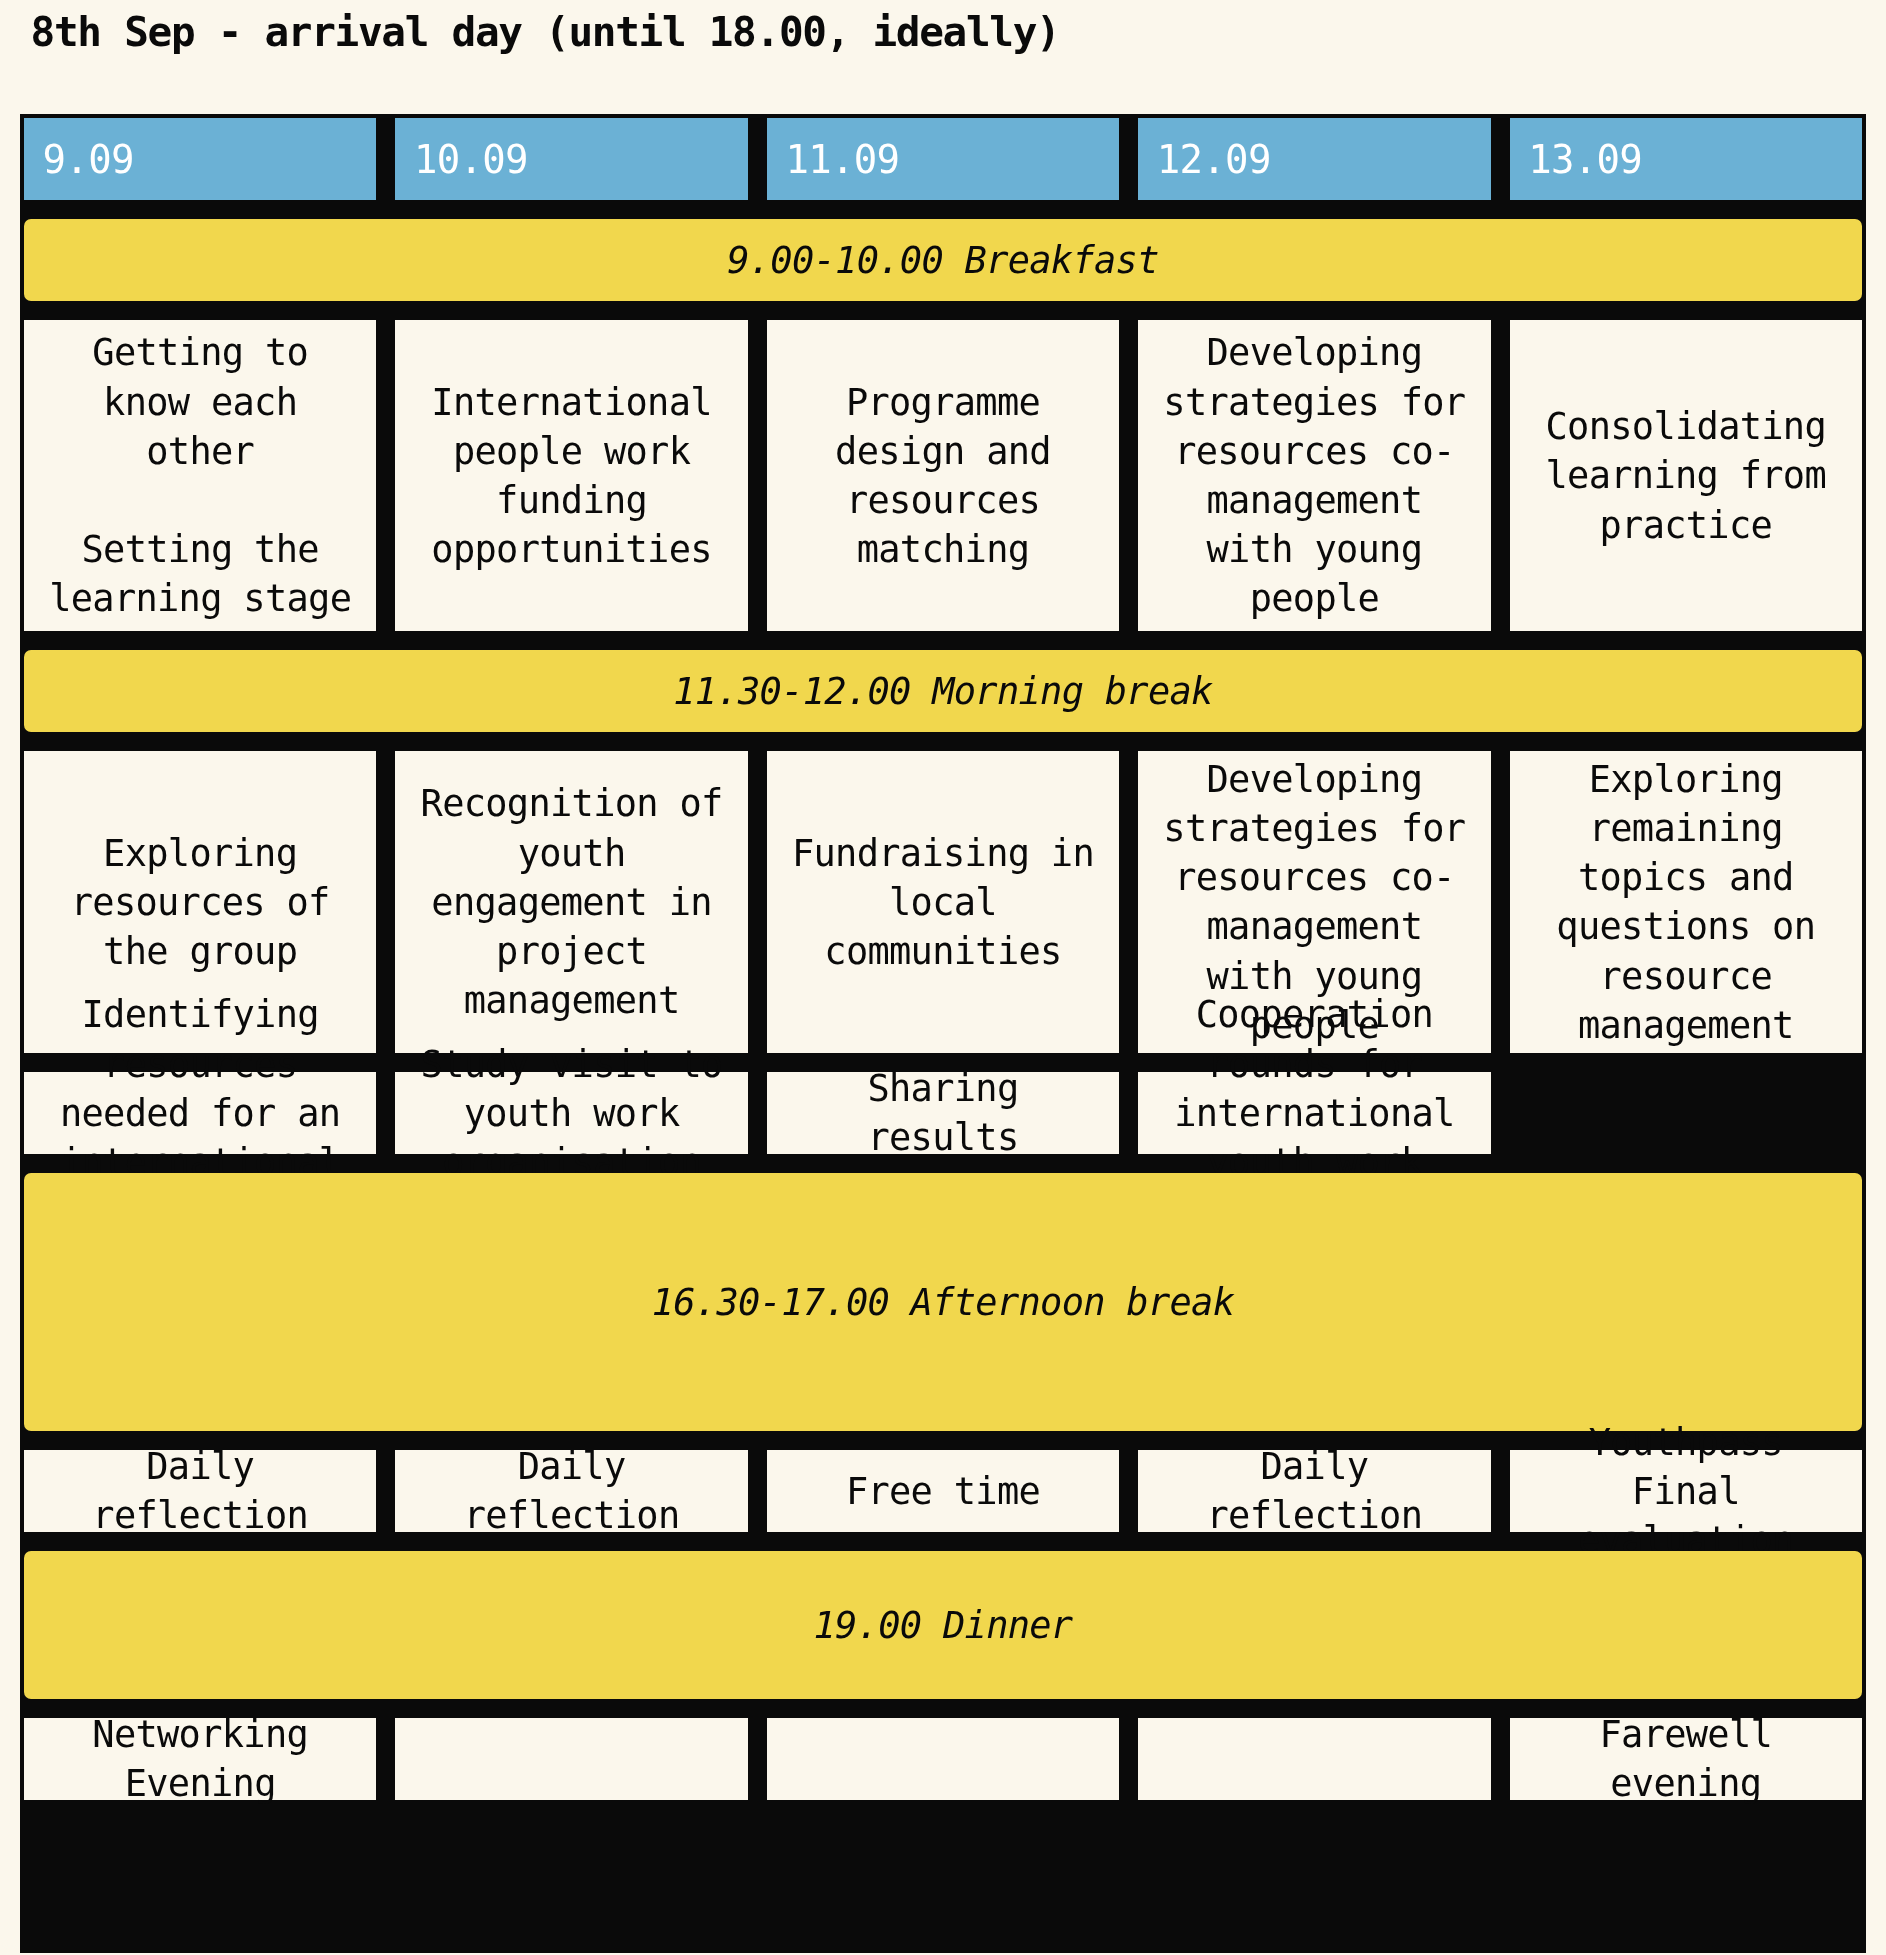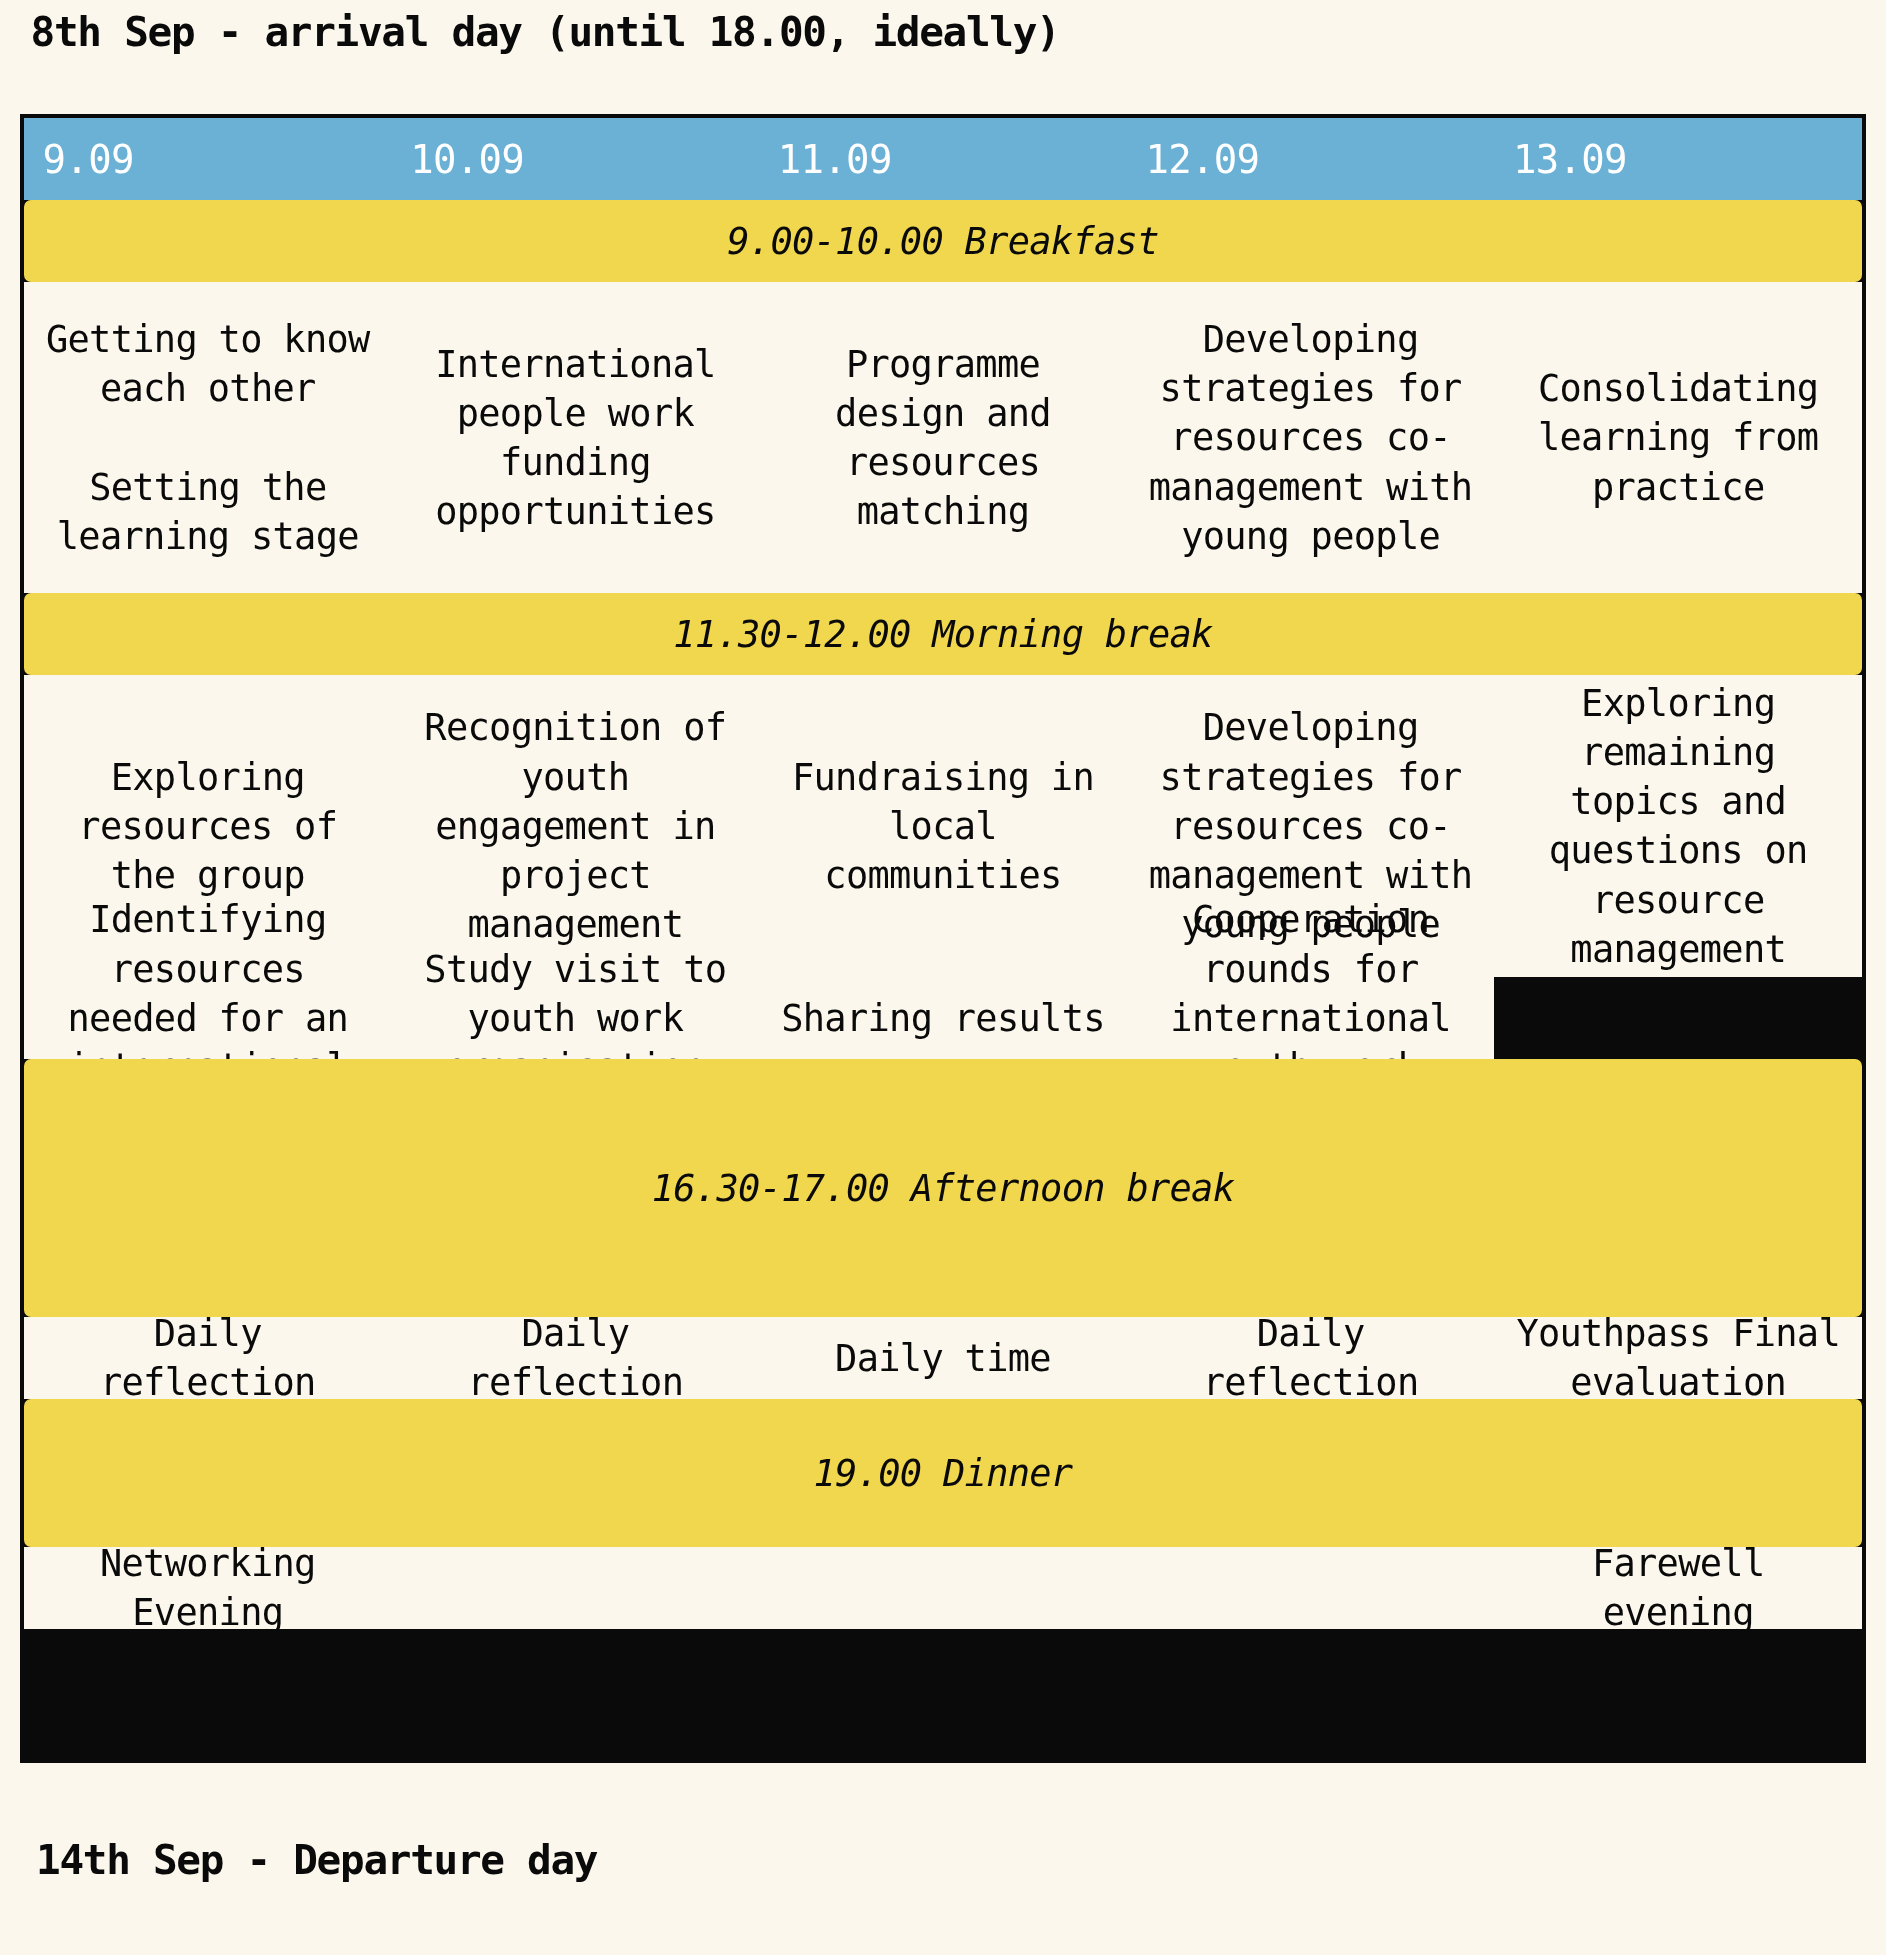--- a/index.html
+++ b/index.html
@@ -25,21 +25,21 @@
   }
 
   .schedule-table {
     margin-top: 58px;
     width: 1846px;
     display: grid;
     grid-template-columns: repeat(5, 1fr);
     grid-template-rows: 82px 82px 311px 82px 302px 82px 258px 82px 148px 82px 130px;
     background: #0A0A0A;
     padding: 4px;
-    gap: 0;
+    gap: 19px;
   }
 
   .th {
     background: #6BB1D5;
     color: #FFFFFF;
     font-size: 39px;
     display: flex;
     align-items: center;
     padding-left: 18.6px;
     letter-spacing: -0.7px;
@@ -115,21 +115,21 @@
 
     <div class="cell">Identifying resources needed for an international youth project</div>
     <div class="cell">Study visit to youth work organisation</div>
     <div class="cell">Sharing results</div>
     <div class="cell">Cooperation rounds for international youth work projects</div>
 
     <div class="band">16.30-17.00 Afternoon break</div>
 
     <div class="cell">Daily reflection</div>
     <div class="cell">Daily reflection</div>
-    <div class="cell">Daily time</div>
+    <div class="cell">Free time</div>
     <div class="cell">Daily reflection</div>
     <div class="cell">Youthpass Final evaluation</div>
 
     <div class="band">19.00 Dinner</div>
 
     <div class="cell">Networking Evening</div>
     <div class="cell"></div>
     <div class="cell"></div>
     <div class="cell"></div>
     <div class="cell">Farewell evening</div>

